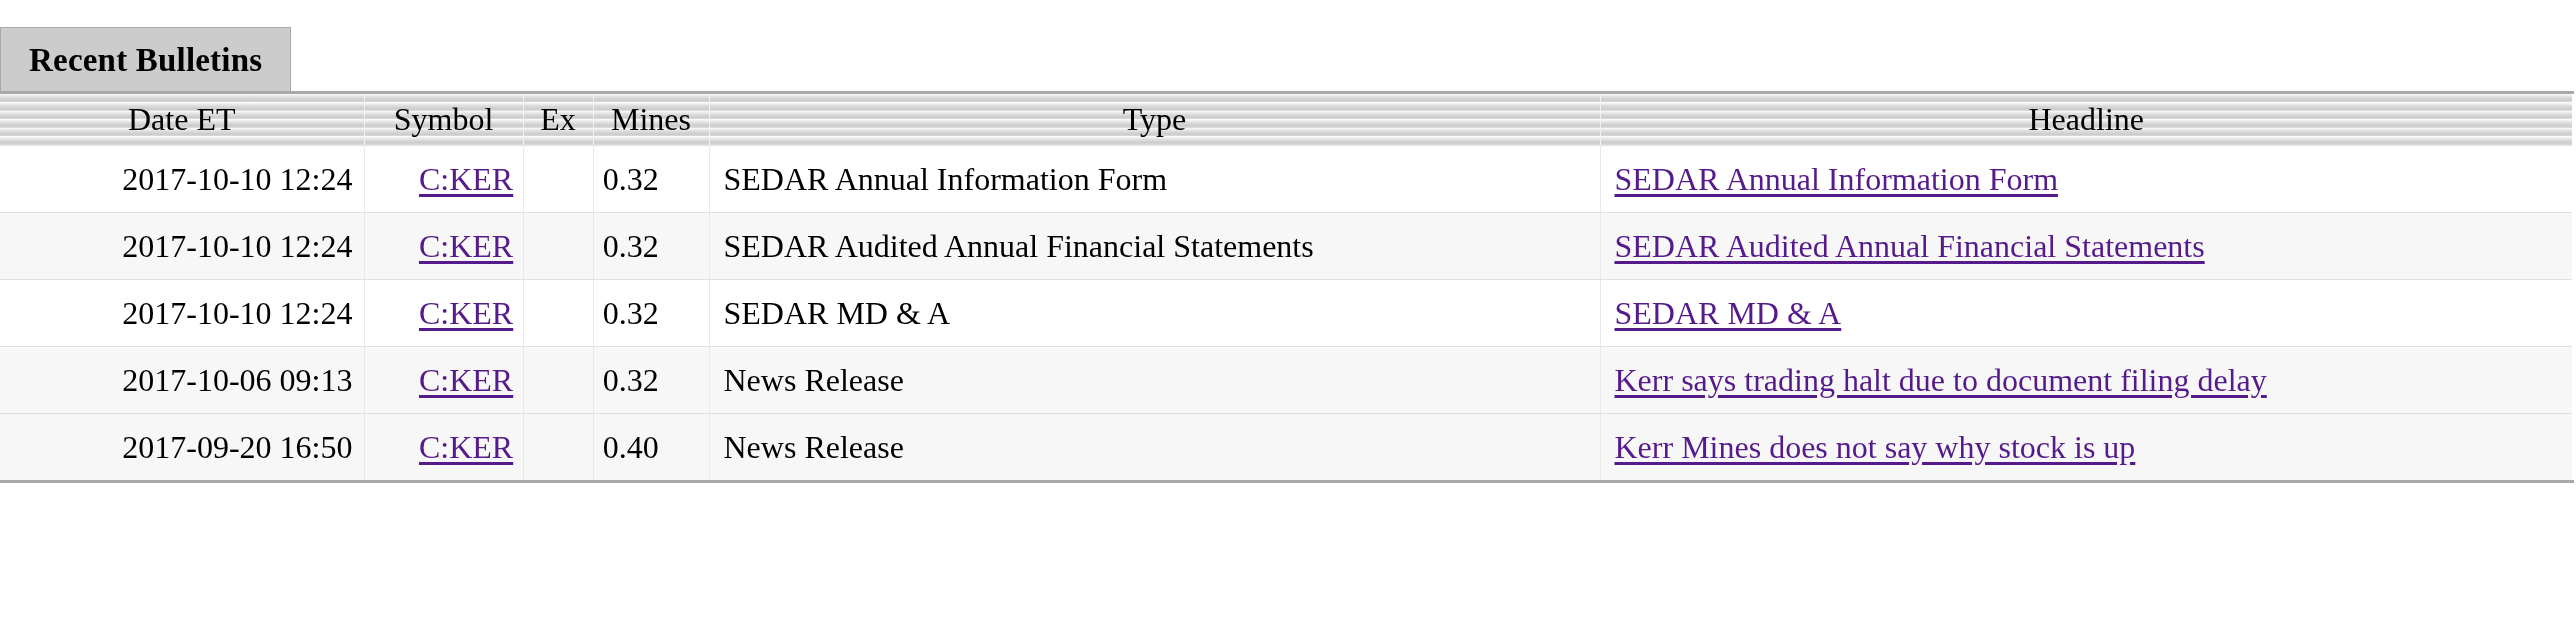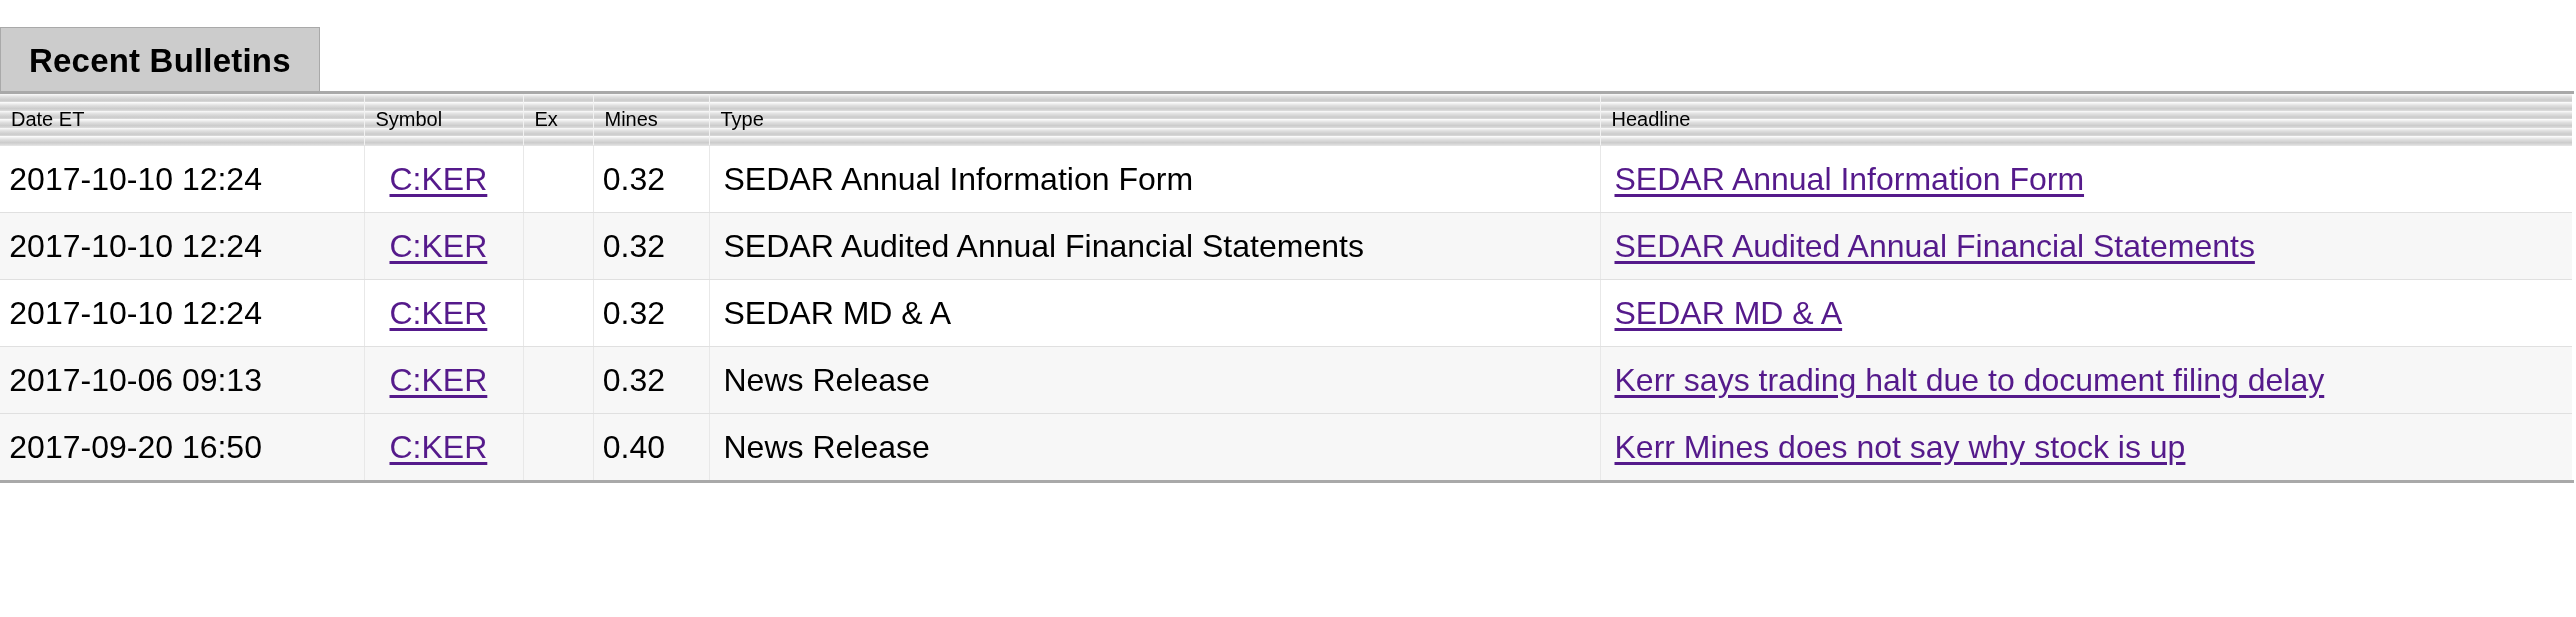--- a/index.html
+++ b/index.html
@@ -12,20 +12,21 @@
     height: 617px;
     font-family: "Liberation Sans", sans-serif;
     overflow: hidden;
   }
 
   #root {
     position: relative;
     width: 2576px;
     height: 617px;
     background: #ffffff;
+    font-family: Liberation Serif, serif;
   }
 
   
   .tab-strip {
     position: absolute;
     left: 0;
     top: 27px;
     height: 65px;
     display: flex;
     align-items: stretch;
@@ -80,22 +81,22 @@
     background: #dedede;
     background-image: repeating-linear-gradient(
         to bottom,
         rgba(255,255,255,0.85) 0px,
         rgba(255,255,255,0.0) 3.1px,
         rgba(160,160,160,0.30) 6.2px,
         rgba(255,255,255,0.0) 8.5px
     );
     color: #000000;
     font-weight: normal;
-    font-size: 20px;
-    text-align: left;
+    font-size: 32px;
+    text-align: center;
     border-right: 1.5px solid #f2f2f2;
     border-bottom: 1.5px solid #e3e3e3;
     padding: 0 11px;
     vertical-align: middle;
     line-height: 1;
   }
   thead th:last-child { border-right: none; margin-top: 28px; }
 
   tbody td {
     height: 67px;
@@ -109,22 +110,22 @@
     white-space: nowrap;
     overflow: hidden;
     line-height: 1;
   }
   tbody td:last-child { border-right: none; }
   tbody tr:last-child td { border-bottom: none; }
 
   tbody tr.odd  td { background: #ffffff; }
   tbody tr.even td { background: #f7f7f7; }
 
-  .cell-date     { text-align: left;  padding-right: 11px; }
-  .cell-symbol   { text-align: left; padding-left: 25px; }
+  .cell-date     { text-align: right;  padding-right: 11px; }
+  .cell-symbol   { text-align: right; padding-left: 25px; }
   .cell-ex       { text-align: center; }
   .cell-price    { text-align: left;  padding-right: 9.3px; }
   .cell-type     { text-align: left;   padding-left: 14px; }
   .cell-headline { text-align: left;   padding-left: 14px; }
 
   a.lnk {
     color: #551a8b;
     text-decoration: underline;
     text-underline-offset: 3.9px;
     cursor: pointer;

